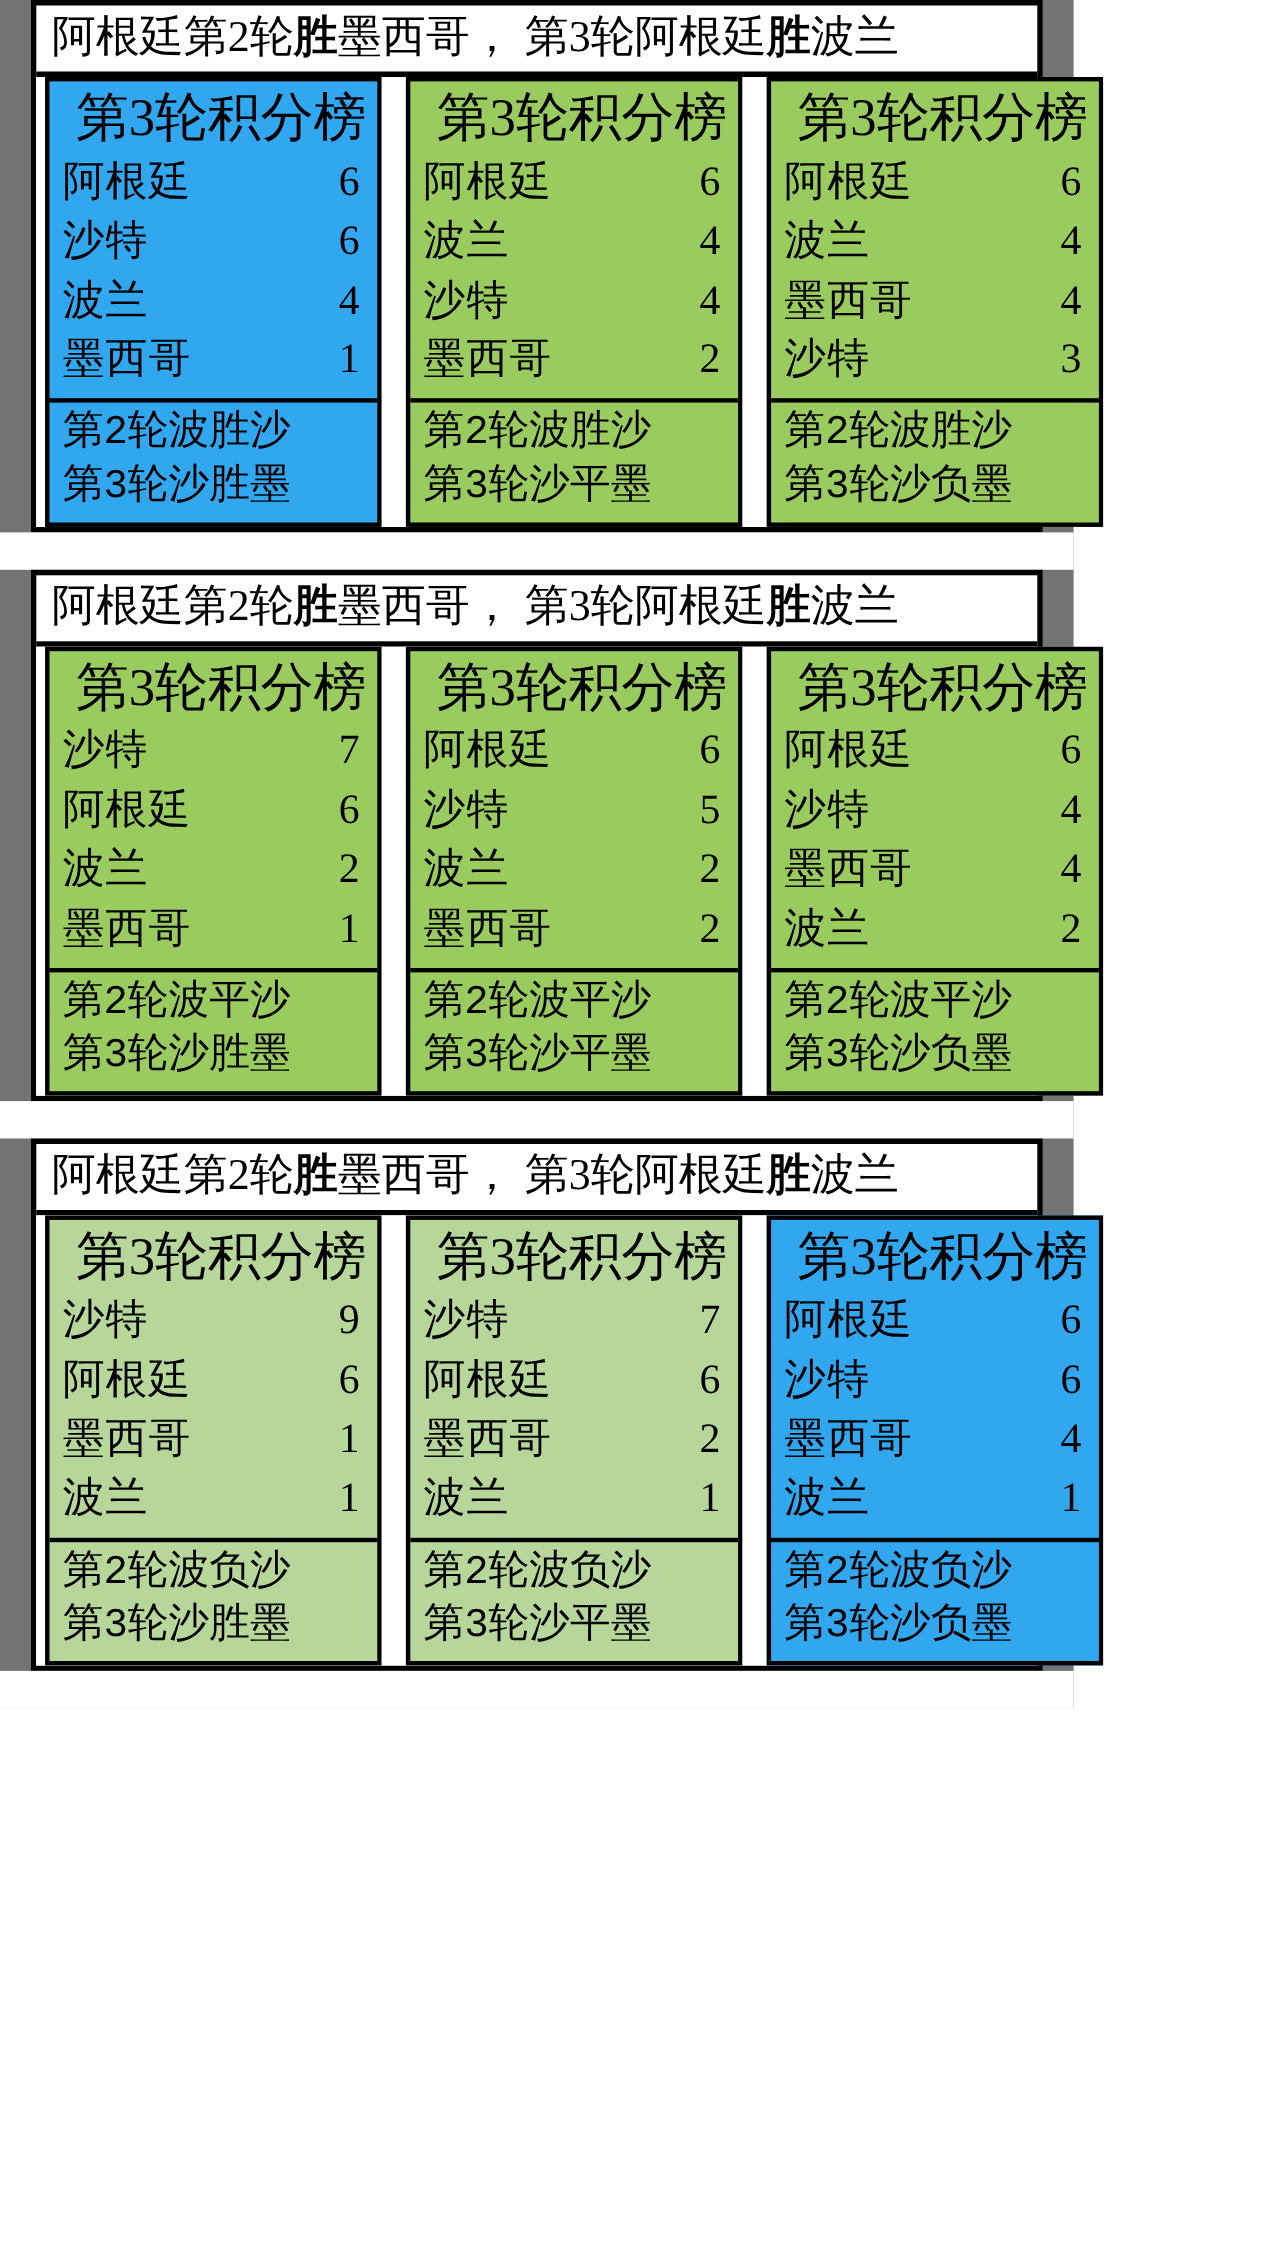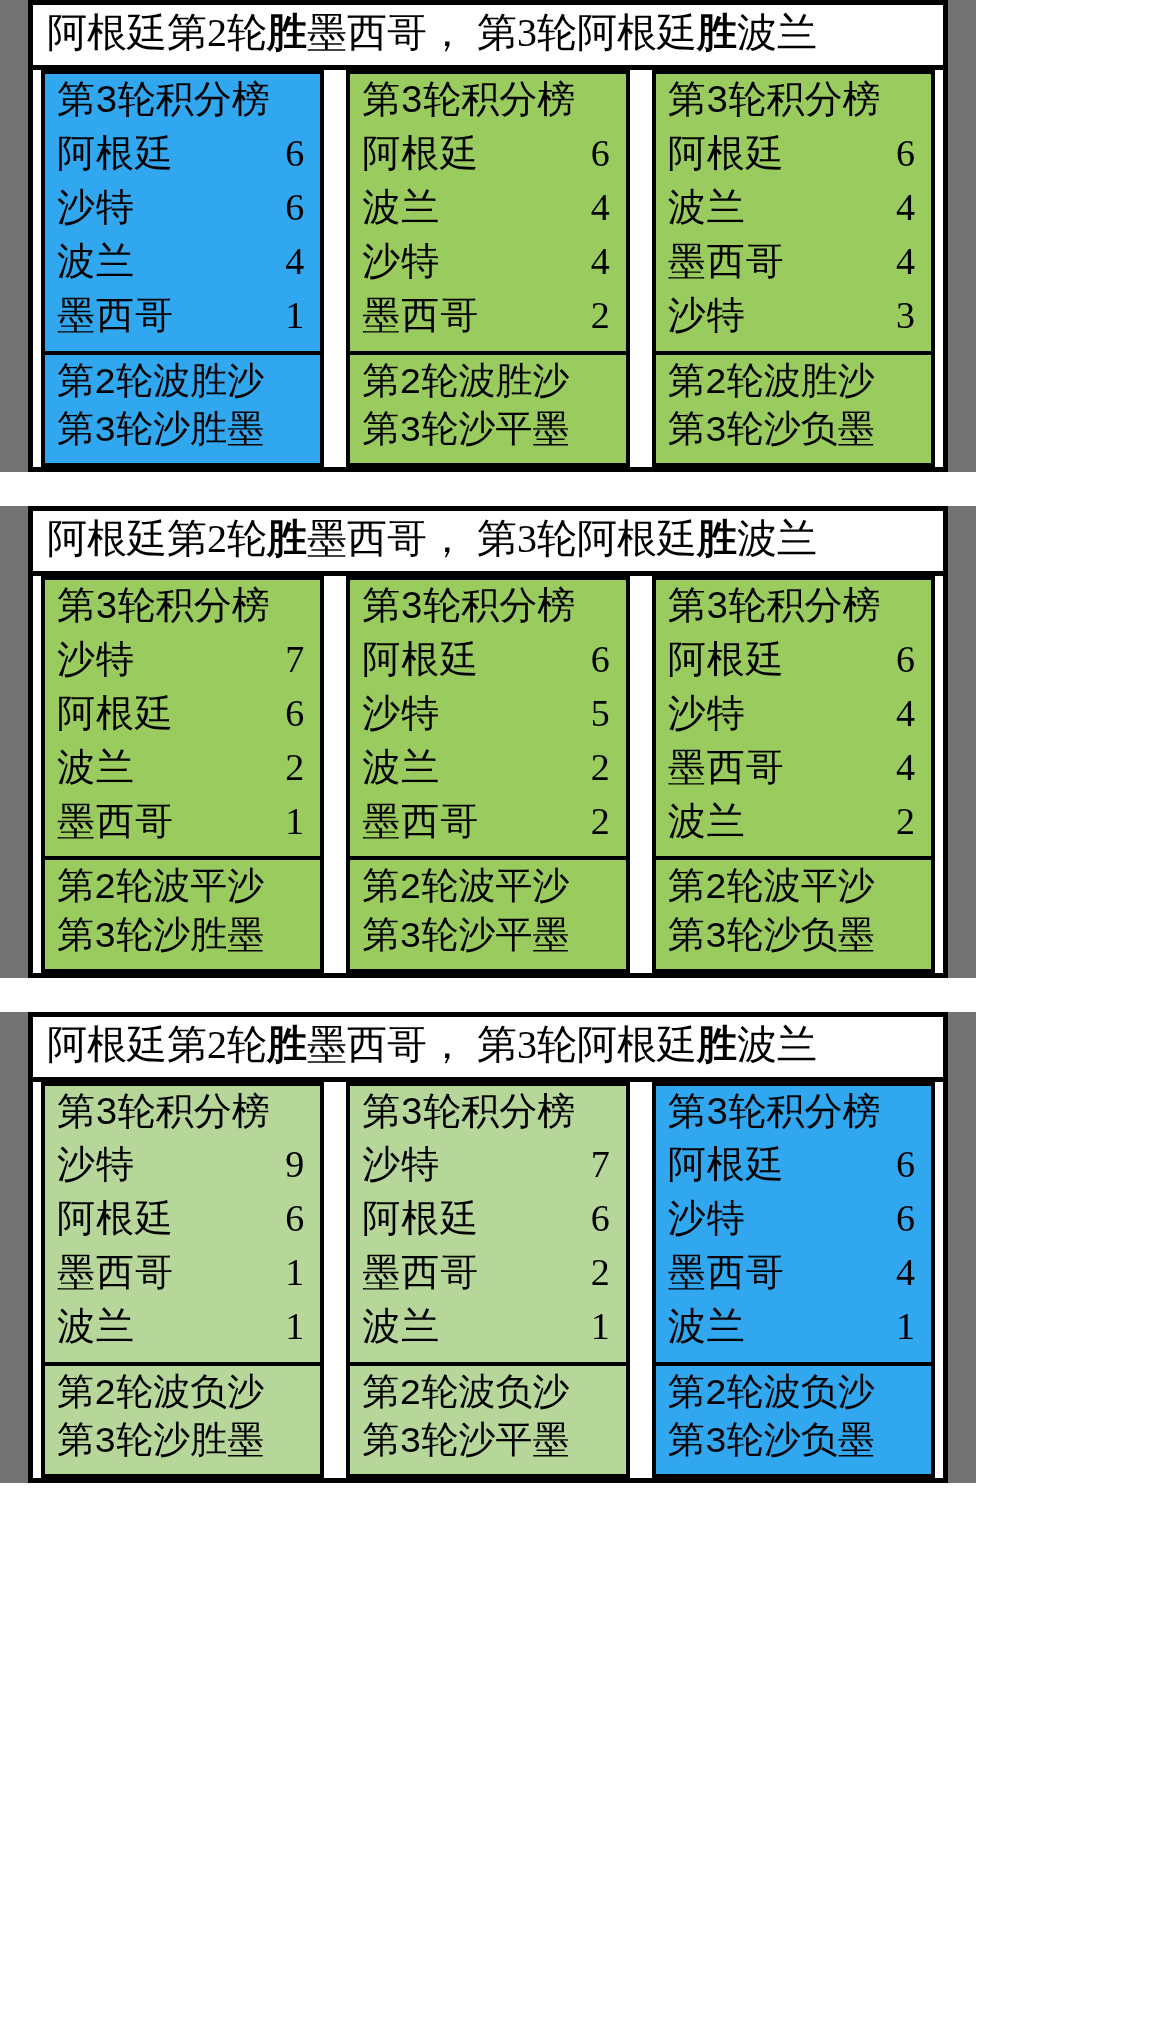--- a/index.html
+++ b/index.html
@@ -53,26 +53,25 @@
   }
   .col-gap {
     flex: 0 0 22px;
     background: #ffffff;
   }
   .edge-pad {
     flex: 0 0 8px;
     background: #ffffff;
   }
   .table-title {
-    font-size: 38px;
+    font-size: 48px;
     line-height: 1.18;
-    padding: 6px 10px 2px 12px;
+    padding: 6px 10px 2px 24px;
     white-space: nowrap;
     color: #000000;
-    font-family: Liberation Mono, monospace;
   }
   .rows {
     padding: 0 10px 8px 12px;
   }
   .row {
     display: flex;
     justify-content: space-between;
     font-size: 38px;
     line-height: 1.42;
     white-space: nowrap;

